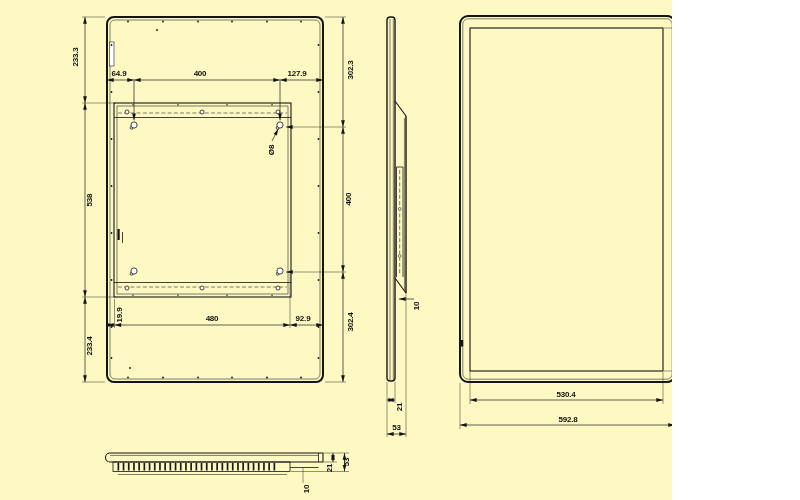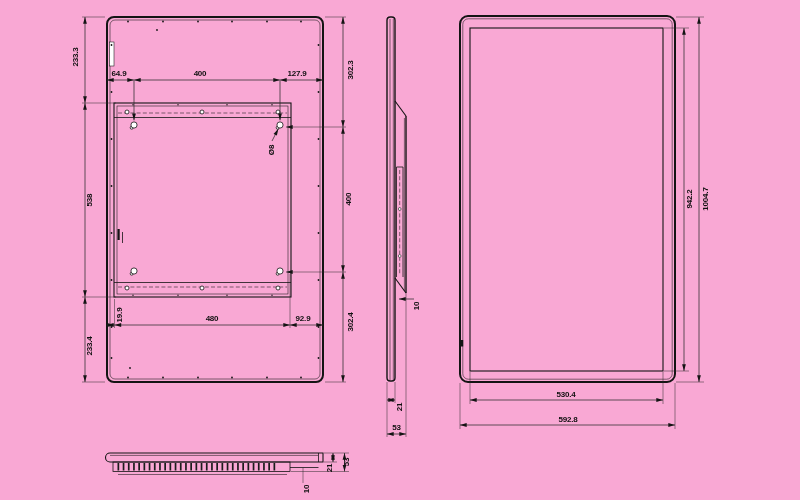--- a/index.html
+++ b/index.html
@@ -1,16 +1,16 @@
 <!DOCTYPE html>
 <html><head>
 <meta charset="utf-8">
 <style>
   html,body{margin:0;padding:0;background:#fff;}
-  .stage{position:relative;width:800px;height:500px;background:#f9a8d4;overflow:hidden;
+  .stage{position:relative;width:672px;height:500px;background:#fef9c3;overflow:hidden;
          font-family:"Liberation Sans",sans-serif;}
   svg{display:block;}
   .ln{stroke:#141414;fill:none;stroke-linecap:butt;}
   .w2{stroke-width:2;}
   .w15{stroke-width:1.4;}
   .w13{stroke-width:1.1;}
   .w07{stroke-width:0.8;}
   .w05{stroke-width:0.55;}
   .dim{stroke:#2b2b2b;stroke-width:0.75;fill:none;}
   .ext{stroke:#2b2b2b;stroke-width:0.5;fill:none;}

